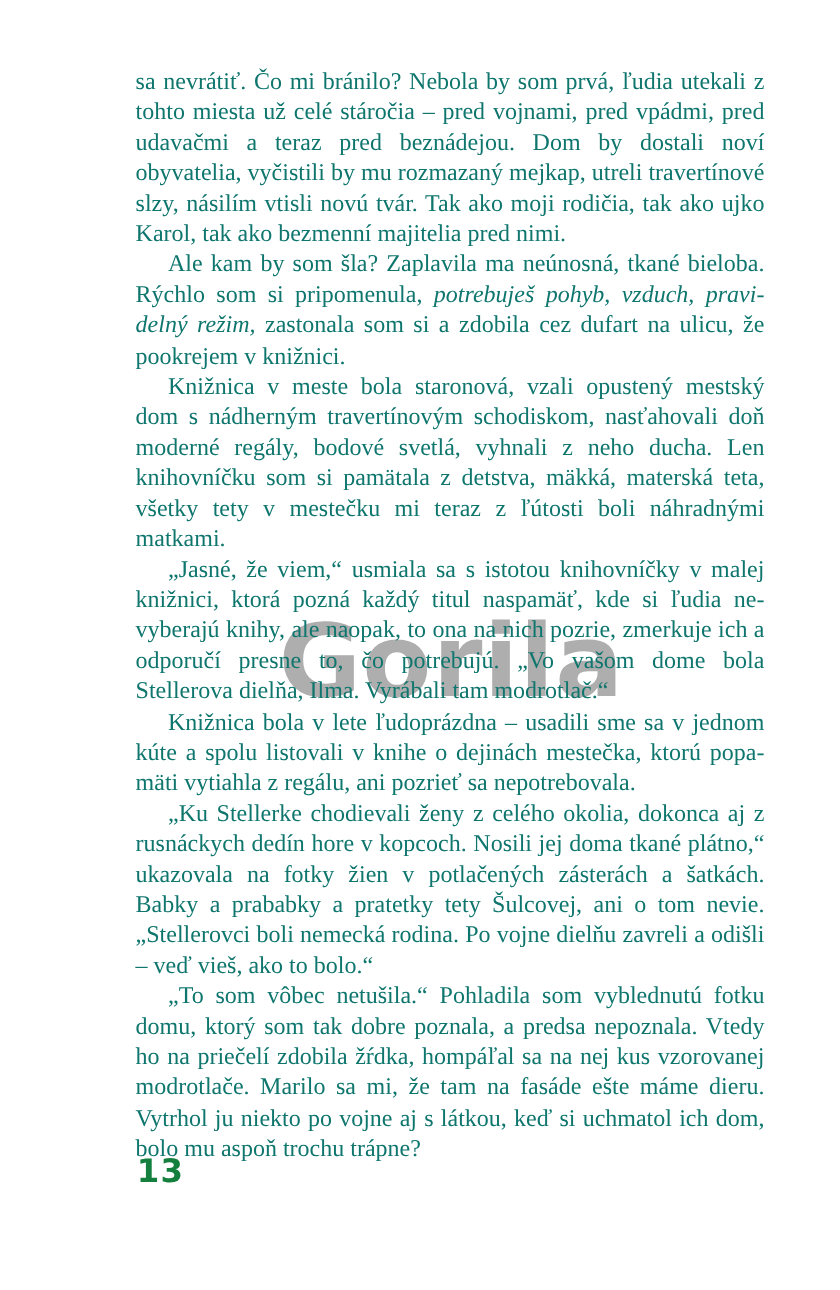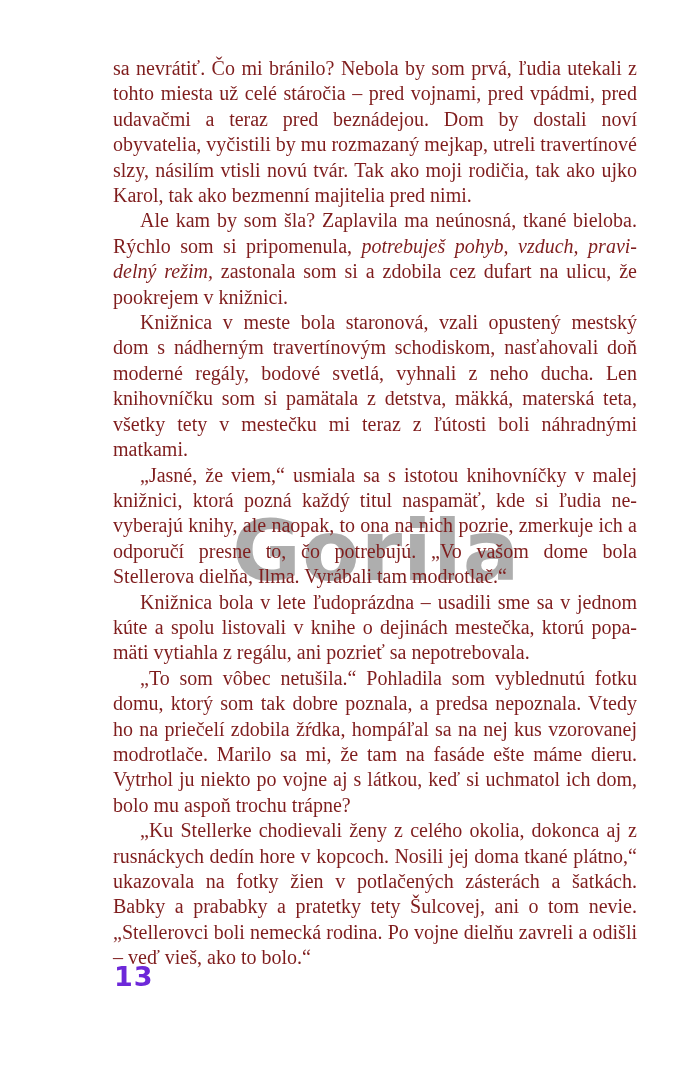--- a/index.html
+++ b/index.html
@@ -60,24 +60,24 @@
     color: #1a1a1a;
     letter-spacing: 1px;
   }
 </style>
 </head>
 <body>
 
 <div class="page" style="background: rgb(255, 255, 255);">
   <div class="watermark" style="color: rgb(174, 174, 174);">Gorila</div>
 
-  <div class="text-block" style="color: #7f1d1d;">
+  <div class="text-block" style="color: #0f766e;">
       <p><span>sa nevrátiť. Čo mi bránilo? Nebola by som prvá, ľudia utekali z tohto miesta už celé stáročia – pred vojnami, pred vpádmi, pred udavačmi a teraz pred bezná­dejou. Dom by dostali noví obyvatelia, vyčistili by mu rozmazaný mejkap, utreli travertí­nové slzy, násilím vtisli novú tvár. Tak ako moji rodičia, tak ako ujko Karol, tak ako bezmenní majitelia pred nimi.</span></p>
       <p><span>Ale kam by som šla? Zaplavila ma neúnosná, tkané bieloba. Rýchlo som si pripomenula, </span><span class="it">potrebuješ pohyb, vzduch, pravi­delný režim,</span><span> zastonala som si a zdobila cez dufart na ulicu, že pookrejem v knižnici.</span></p>
       <p><span>Knižnica v meste bola staronová, vzali opustený mestský dom s nádherným travertínovým schodiskom, nasťa­hovali doň moder­né regály, bodové svetlá, vyhnali z neho ducha. Len knihov­níčku som si pamätala z detstva, mäkká, materská teta, všetky tety v mestečku mi teraz z ľútosti boli náhradnými matkami.</span></p>
       <p><span>„Jasné, že viem,“ usmiala sa s istotou knihov­níčky v malej knižnici, ktorá pozná každý titul naspamäť, kde si ľudia ne­vyberajú knihy, ale naopak, to ona na nich pozrie, zmerkuje ich a odporučí presne to, čo potrebujú. „Vo vašom dome bola Stellerova dielňa, Ilma. Vyrábali tam modrotlač.“</span></p>
       <p><span>Knižnica bola v lete ľudoprázdna – usadili sme sa v jednom kúte a spolu listovali v knihe o dejinách mestečka, ktorú popa­mäti vytiahla z regálu, ani pozrieť sa nepotrebovala.</span></p>
+      <p><span>„Ku Stellerke chodievali ženy z celého okolia, dokonca aj z rusnáckych dedín hore v kopcoch. Nosili jej doma tkané plátno,“ ukazovala na fotky žien v potlačených zásterách a šat­kách. Babky a prababky a pratetky tety Šulcovej, ani o tom nevie. „Stellerovci boli nemecká rodina. Po vojne dielňu zavreli a odišli – veď vieš, ako to bolo.“</span></p>
       <p><span>„To som vôbec netušila.“ Pohladila som vyblednutú fotku domu, ktorý som tak dobre poznala, a predsa nepoznala. Vtedy ho na priečelí zdobila žŕdka, hompáľal sa na nej kus vzoro­vanej modrotlače. Marilo sa mi, že tam na fasáde ešte máme dieru. Vytrhol ju niekto po vojne aj s látkou, keď si uchmatol ich dom, bolo mu aspoň trochu trápne?</span></p>
-      <p><span>„Ku Stellerke chodievali ženy z celého okolia, dokonca aj z rusnáckych dedín hore v kopcoch. Nosili jej doma tkané plátno,“ ukazovala na fotky žien v potlačených zásterách a šat­kách. Babky a prababky a pratetky tety Šulcovej, ani o tom nevie. „Stellerovci boli nemecká rodina. Po vojne dielňu zavreli a odišli – veď vieš, ako to bolo.“</span></p>
     </div>
 
-  <div class="page-number" style="color: #6d28d9;">13</div>
+  <div class="page-number" style="color: #15803d;">13</div>
 </div>
 
 </body></html>

